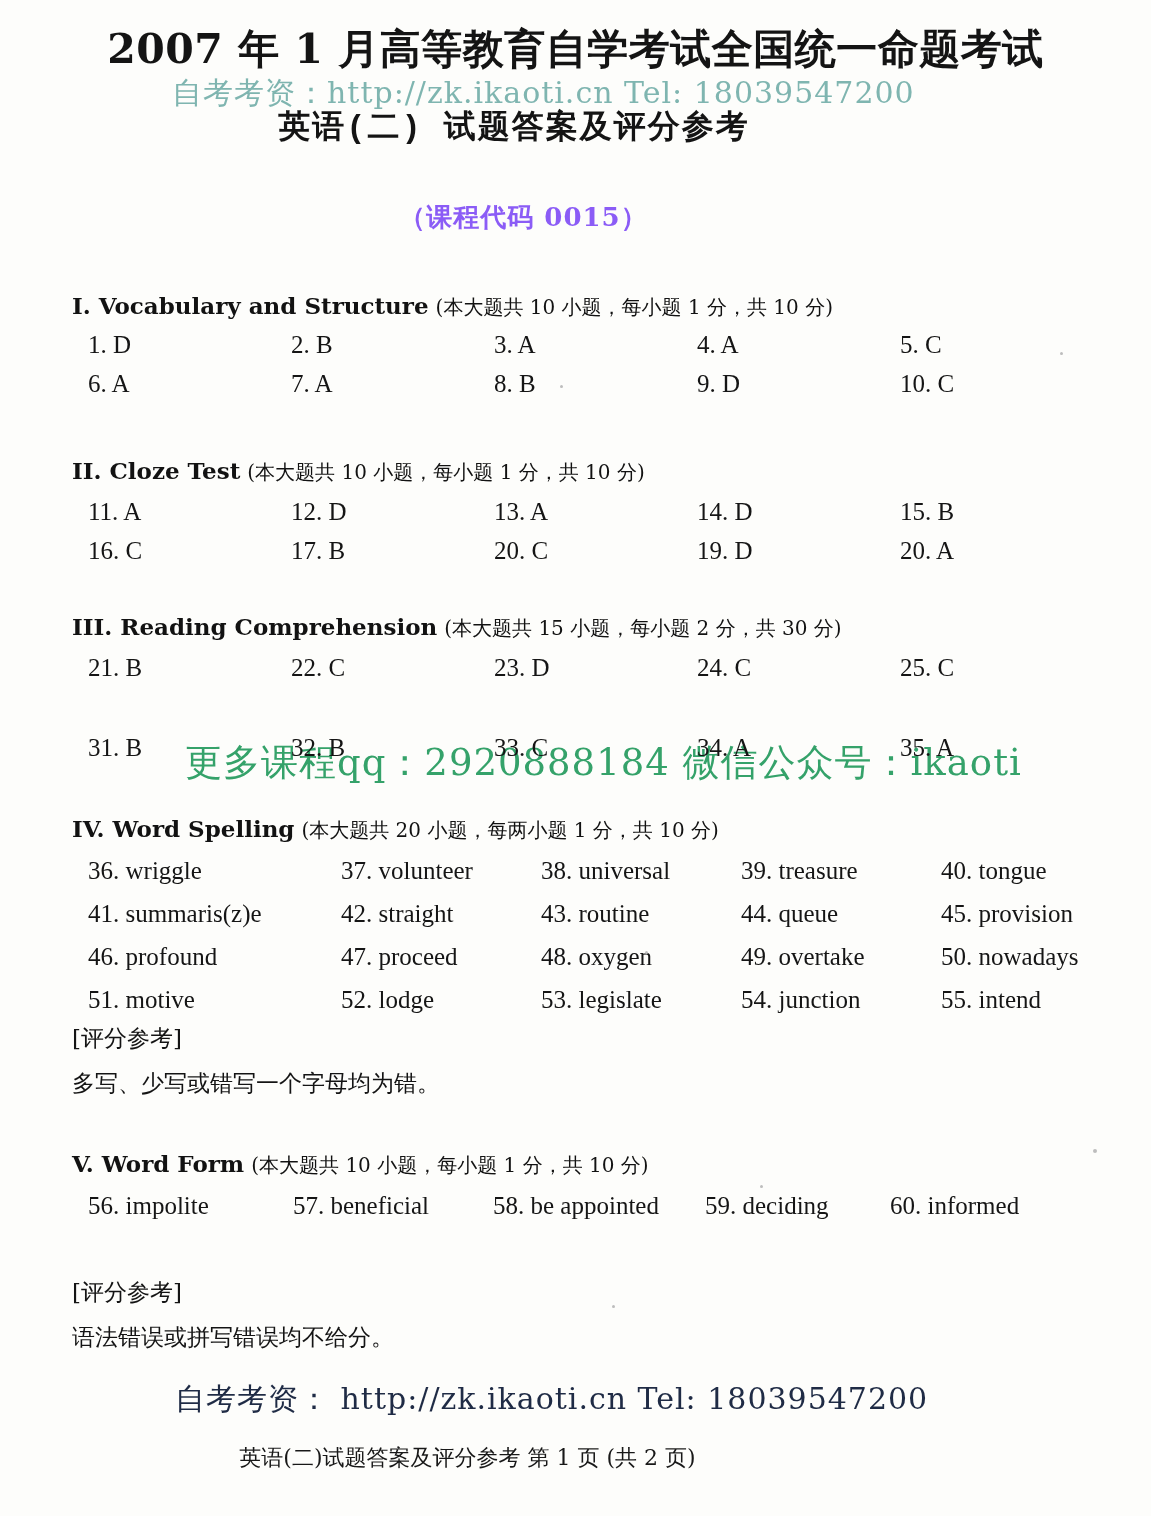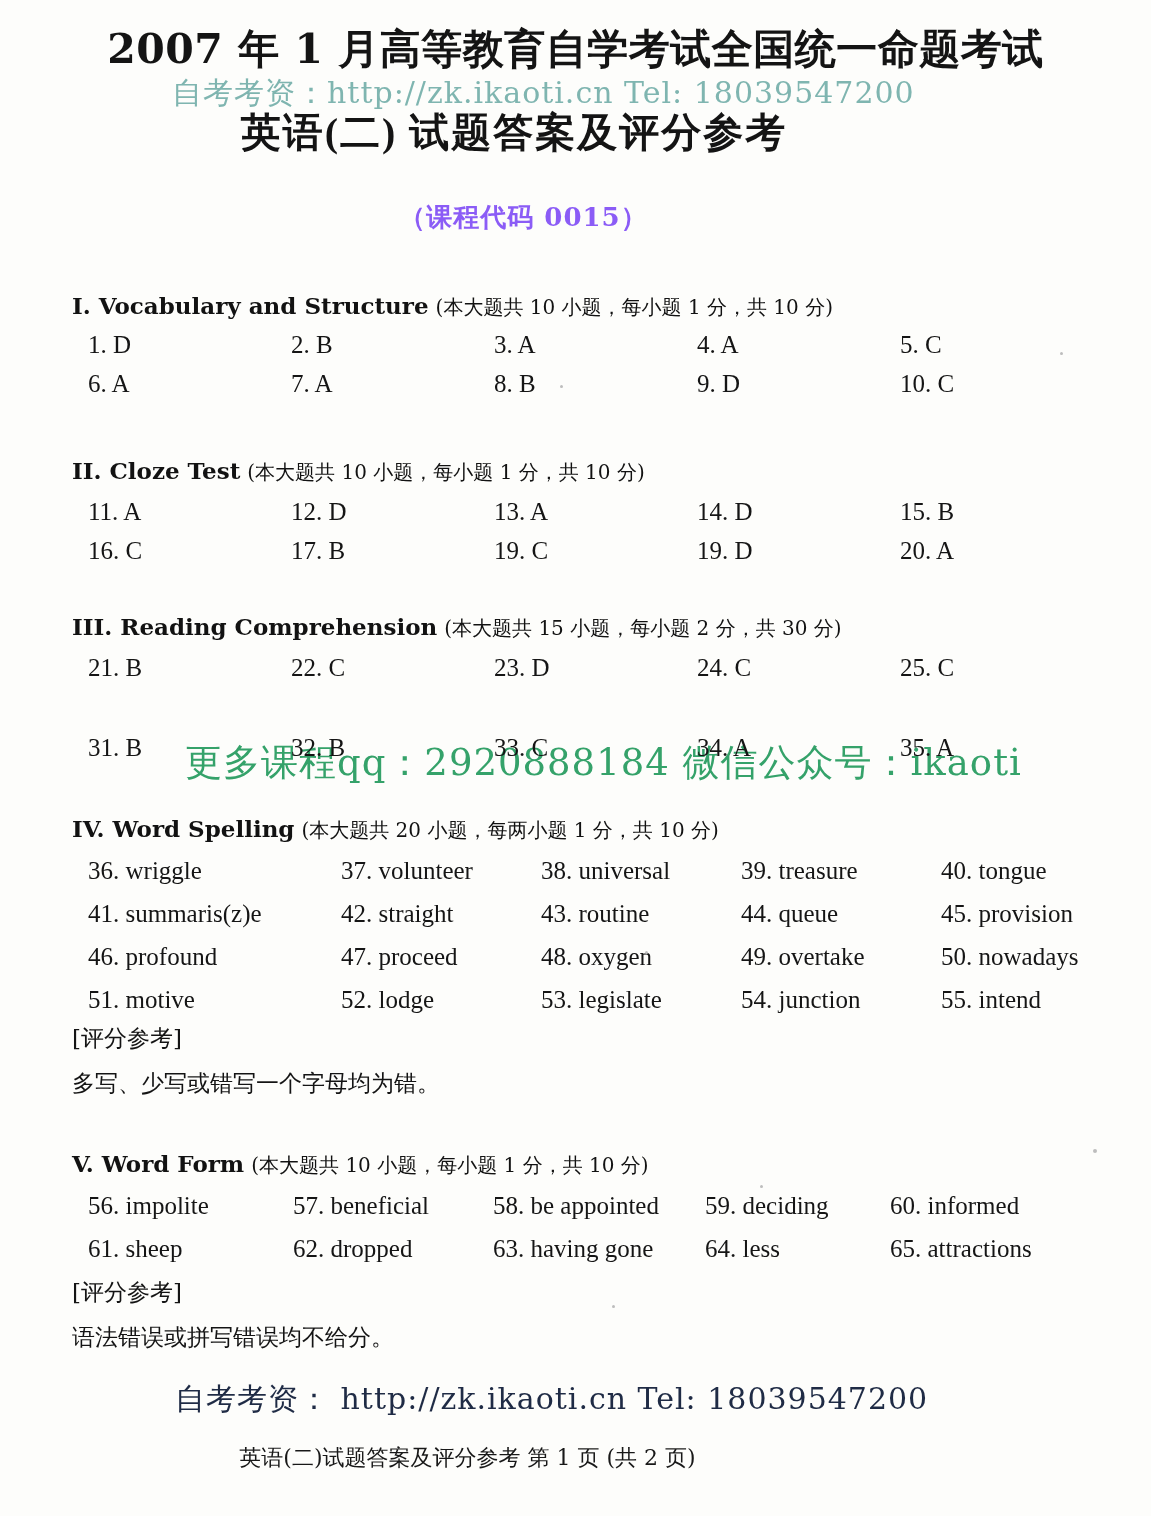--- a/index.html
+++ b/index.html
@@ -30,23 +30,23 @@
     letter-spacing: 0.5px;
     color: #141414;
     white-space: nowrap;
   }
   .doc-subtitle {
     position: absolute;
     top: 105px;
     left: 0;
     width: 1028px;
     text-align: center;
-    font-family: Liberation Serif, serif;
+    font-family: Liberation Mono, monospace;
     font-weight: bold;
-    font-size: 40px;
+    font-size: 32px;
     letter-spacing: 2px;
     color: #141414;
     white-space: nowrap;
   }
   .course-code {
     position: absolute;
     top: 200px;
     left: 0;
     width: 1047px;
     text-align: center;
@@ -206,21 +206,21 @@
   <div class="ans-row grid-choice" style="top:498px">
     <span class="ans-cell c0">11. A</span>
     <span class="ans-cell c1">12. D</span>
     <span class="ans-cell c2">13. A</span>
     <span class="ans-cell c3">14. D</span>
     <span class="ans-cell c4">15. B</span>
   </div>
   <div class="ans-row grid-choice" style="top:537px">
     <span class="ans-cell c0">16. C</span>
     <span class="ans-cell c1">17. B</span>
-    <span class="ans-cell c2">19. C</span>
+    <span class="ans-cell c2">20. C</span>
     <span class="ans-cell c3">19. D</span>
     <span class="ans-cell c4">20. A</span>
   </div>
 
   <div class="section-head" style="top:613px">
     <span class="sec-title">III. Reading Comprehension</span>
     <span class="sec-note">(本大题共 15 小题，每小题 2 分，共 30 分)</span>
   </div>
   <div class="ans-row grid-choice" style="top:654px">
     <span class="ans-cell c0">21. B</span>
@@ -279,27 +279,20 @@
     <span class="sec-title">V. Word Form</span>
     <span class="sec-note">(本大题共 10 小题，每小题 1 分，共 10 分)</span>
   </div>
   <div class="ans-row grid-form" style="top:1192px">
     <span class="ans-cell c0">56. impolite</span>
     <span class="ans-cell c1">57. beneficial</span>
     <span class="ans-cell c2">58. be appointed</span>
     <span class="ans-cell c3">59. deciding</span>
     <span class="ans-cell c4">60. informed</span>
   </div>
-  <div class="ans-row grid-form" style="top:1235px">
-    <span class="ans-cell c0">61. sheep</span>
-    <span class="ans-cell c1">62. dropped</span>
-    <span class="ans-cell c2">63. having gone</span>
-    <span class="ans-cell c3">64. less</span>
-    <span class="ans-cell c4">65. attractions</span>
-  </div>
   <div class="grade-note" style="top:1277px">[评分参考]</div>
   <div class="grade-note" style="top:1322px">语法错误或拼写错误均不给分。</div>
 
   <div class="watermark wm-bottom" style="color: rgb(31, 43, 69);">自考考资： http://zk.ikaoti.cn Tel: 18039547200</div>
   <div class="page-footer">英语(二)试题答案及评分参考 第 1 页 (共 2 页)</div>
 
   <div class="speck" style="top:352px;left:1060px;width:3px;height:3px;"></div>
   <div class="speck" style="top:385px;left:560px;width:3px;height:3px;"></div>
   <div class="speck" style="top:1149px;left:1093px;width:4px;height:4px;"></div>
   <div class="speck" style="top:1305px;left:612px;width:3px;height:3px;"></div>

